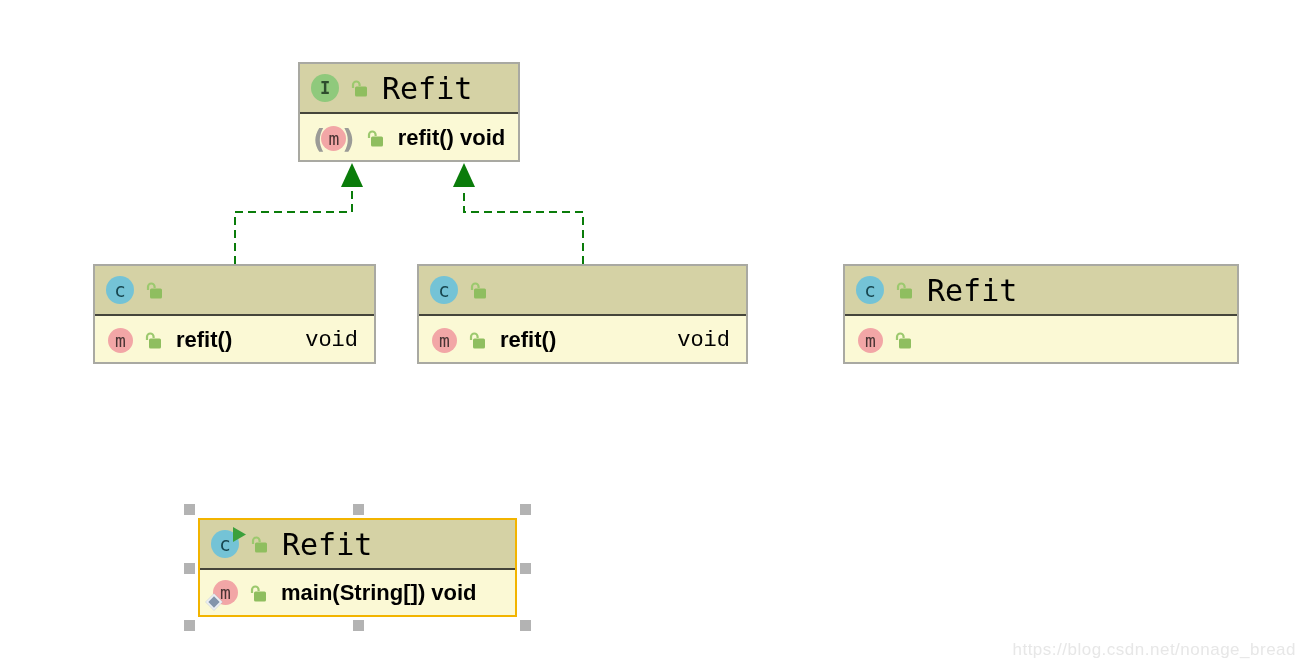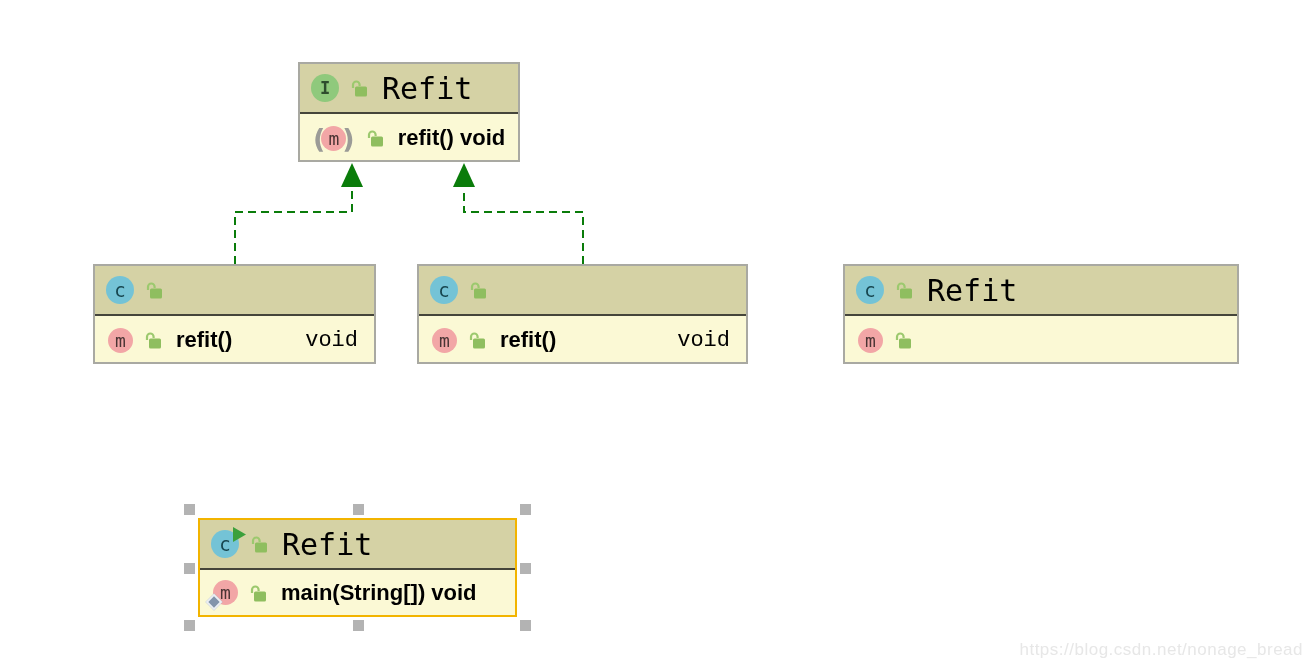--- a/index.html
+++ b/index.html
@@ -62,21 +62,21 @@
   
   .handle {
     position:absolute; width:11px; height:11px; background:#b3b3b3;
   }
   .h-nw { left:-16px; top:-16px; }   .h-n { left:calc(50% - 5px); top:-16px; }   .h-ne { right:-16px; top:-16px; }
   .h-w  { left:-16px; top:calc(50% - 5px); }                                     .h-e  { right:-16px; top:calc(50% - 5px); }
   .h-sw { left:-16px; bottom:-16px; } .h-s { left:calc(50% - 5px); bottom:-16px; } .h-se { right:-16px; bottom:-16px; }
 
   
   .watermark {
-    position:absolute; right:9px; bottom:10px; font-size:17px; color:#e7e7e7;
+    position:absolute; right:16px; bottom:10px; font-size:17px; color:#e7e7e7;
     font-family:"Liberation Sans", sans-serif; letter-spacing:0.5px;
   }
 </style>
 </head>
 <body>
 
 <div class="canvas">
 
   <svg class="edges" viewBox="0 0 1312 670">
     <g>

